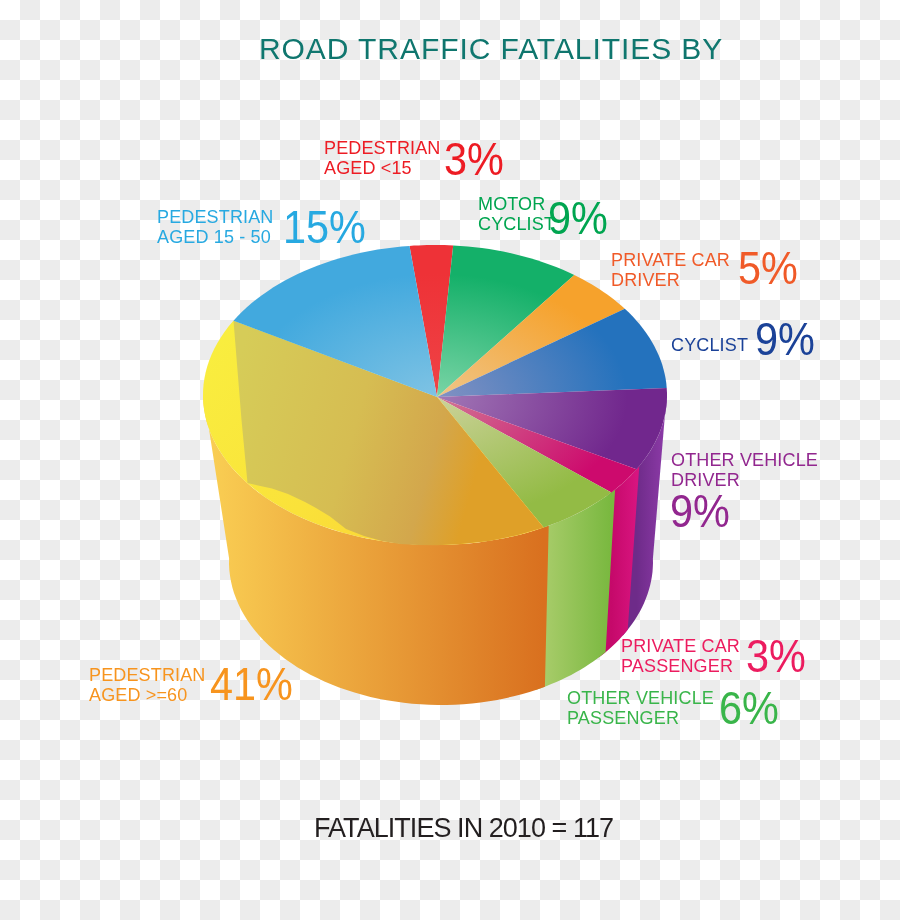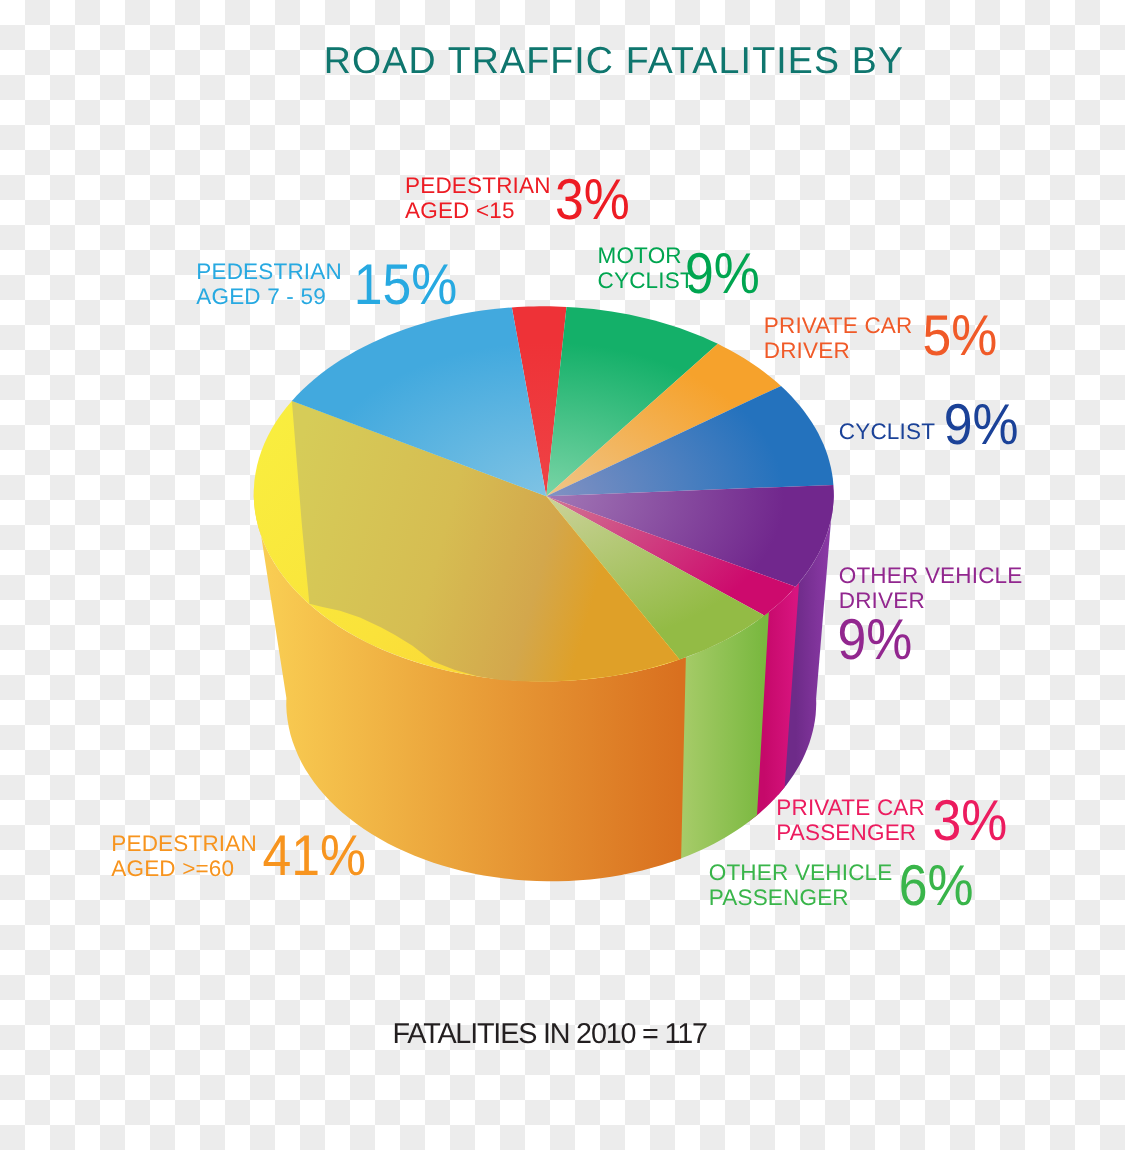--- a/index.html
+++ b/index.html
@@ -6,21 +6,21 @@
 body{width:900px;height:920px;position:relative;overflow:hidden;
  font-family:"Liberation Sans",sans-serif;
  background-image:linear-gradient(45deg,#ececec 25%,transparent 25%,transparent 75%,#ececec 75%),
   linear-gradient(45deg,#ececec 25%,transparent 25%,transparent 75%,#ececec 75%);
  background-size:40px 40px;background-position:0 0,20px 20px;background-color:#fff;}
 .lbl,.pc{position:absolute;white-space:nowrap;}
 .nm{font-size:18px;line-height:19.8px;letter-spacing:0.15px;}
 .pc{font-size:46px;line-height:46px;transform:scaleX(0.90);transform-origin:left top;}
 #chart{position:absolute;left:0;top:0;}
 #title{position:absolute;left:259px;top:34px;color:#0f766e;font-size:30px;line-height:29px;white-space:nowrap;letter-spacing:0.93px;}
-#footer{position:absolute;left:314px;top:813px;color:#231f20;font-size:23px;white-space:nowrap;letter-spacing:-0.95px;}
+#footer{position:absolute;left:314px;top:813px;color:#231f20;font-size:27px;white-space:nowrap;letter-spacing:-0.95px;}
 </style>
 </head>
 <body>
 
 <div id="title">
   <div>ROAD TRAFFIC FATALITIES BY</div>
 </div>
 
 <svg id="chart" width="900" height="920" viewBox="0 0 900 920">
   <defs>
@@ -127,21 +127,21 @@
   </g>
 </svg>
 
 <div class="lbl" style="left:324px;top:139px;color:#ed1c24;">
   <div class="nm">PEDESTRIAN</div>
   <div class="nm">AGED &lt;15</div>
 </div>
 <div class="pc" style="left:444px;top:136px;color:#ed1c24;">3%</div>
 <div class="lbl" style="left:157px;top:208px;color:#27a9e1;">
   <div class="nm">PEDESTRIAN</div>
-  <div class="nm">AGED 7 - 59</div>
+  <div class="nm">AGED 15 - 50</div>
 </div>
 <div class="pc" style="left:283px;top:204px;color:#27a9e1;">15%</div>
 <div class="lbl" style="left:466px;top:195px;color:#00a550;margin-left:12px;">
   <div class="nm">MOTOR</div>
   <div class="nm">CYCLIST</div>
 </div>
 <div class="pc" style="left:548px;top:195px;color:#00a550;">9%</div>
 <div class="lbl" style="left:611px;top:251px;color:#f05a28;">
   <div class="nm">PRIVATE CAR</div>
   <div class="nm">DRIVER</div>

